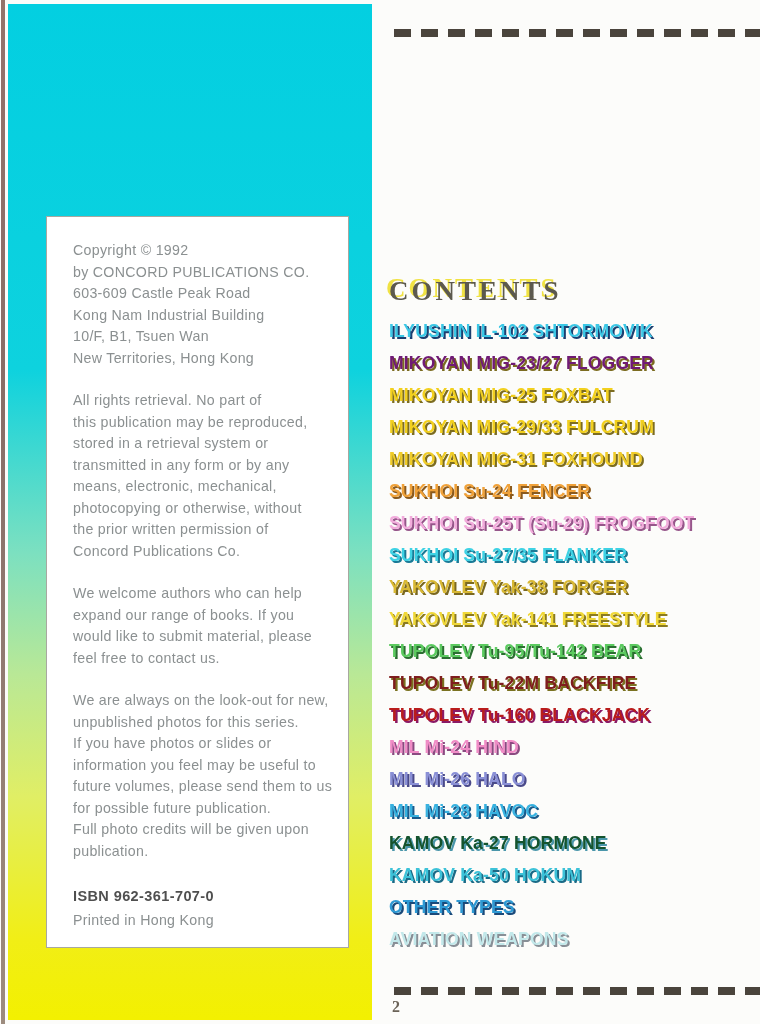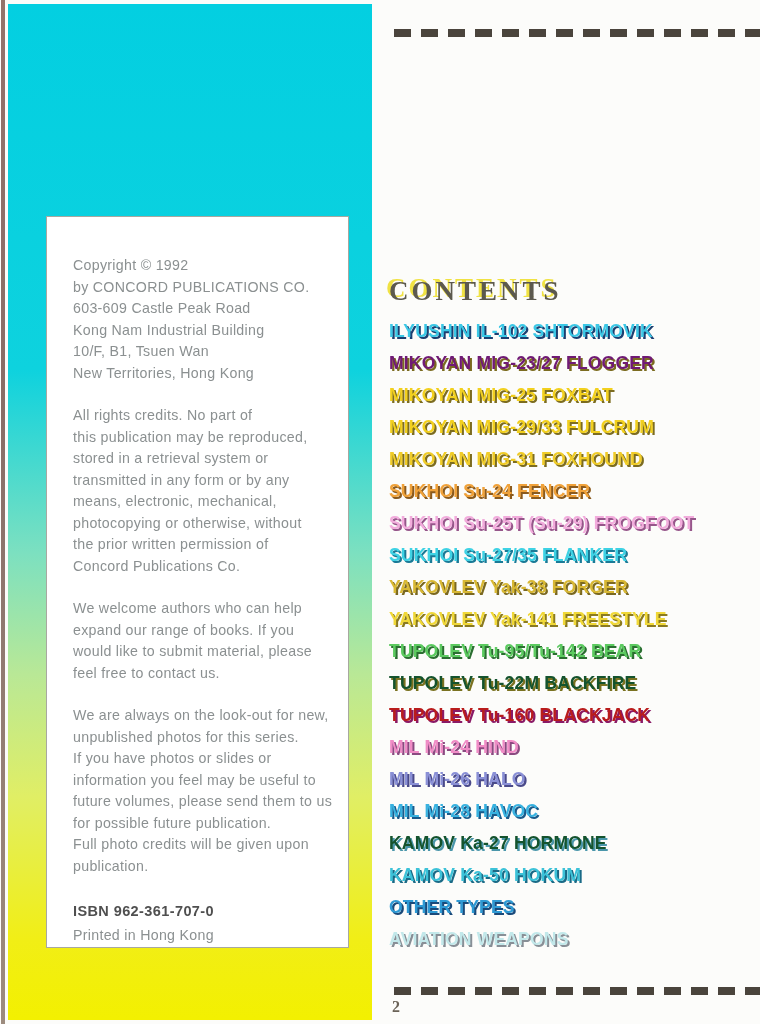--- a/index.html
+++ b/index.html
@@ -20,21 +20,21 @@
     position:absolute;left:8px;top:4px;width:364px;height:1016px;
     background:linear-gradient(180deg,
       #03cfe1 0%, #0ed2de 36%, #7ce0c0 54%, #b9e896 66%,
       #e0ee65 78%, #f1ee16 92%, #f3f000 100%);
   }
   .copy-box{
     position:absolute;left:38px;top:212px;width:303px;height:732px;
     background:#ffffff;
     border:1px solid #a8a8a0;
     box-sizing:border-box;
-    padding:38px 18px 0 26px;
+    padding:23px 18px 0 26px;
   }
   .para{margin:0 0 21px 0;}
   .copy-line{
     font-size:14.2px;line-height:21.5px;color:#8b9091;
     letter-spacing:.3px;white-space:nowrap;
   }
   .isbn-block{margin-top:22px;}
   .isbn-line{
     font-size:14.5px;line-height:24px;color:#4f4f4f;font-weight:bold;
     letter-spacing:.4px;
@@ -78,21 +78,21 @@
       <div id="paragraphs">
           <div class="para">
             <div class="copy-line">Copyright © 1992</div>
             <div class="copy-line">by CONCORD PUBLICATIONS CO.</div>
             <div class="copy-line">603-609 Castle Peak Road</div>
             <div class="copy-line">Kong Nam Industrial Building</div>
             <div class="copy-line">10/F, B1, Tsuen Wan</div>
             <div class="copy-line">New Territories, Hong Kong</div>
           </div>
           <div class="para">
-            <div class="copy-line">All rights credits. No part of</div>
+            <div class="copy-line">All rights retrieval. No part of</div>
             <div class="copy-line">this publication may be reproduced,</div>
             <div class="copy-line">stored in a retrieval system or</div>
             <div class="copy-line">transmitted in any form or by any</div>
             <div class="copy-line">means, electronic, mechanical,</div>
             <div class="copy-line">photocopying or otherwise, without</div>
             <div class="copy-line">the prior written permission of</div>
             <div class="copy-line">Concord Publications Co.</div>
           </div>
           <div class="para">
             <div class="copy-line">We welcome authors who can help</div>
@@ -127,21 +127,21 @@
         <div class="contents-item" style="color: #701a75; text-shadow: rgb(124, 108, 32) 2px 2px 0px; text-align: right;">MIKOYAN MIG-23/27 FLOGGER</div>
         <div class="contents-item" style="color: rgb(242, 208, 30); text-shadow: rgb(124, 108, 32) 2px 2px 0px;">MIKOYAN MIG-25 FOXBAT</div>
         <div class="contents-item" style="color: rgb(242, 208, 30); text-shadow: rgb(124, 108, 32) 2px 2px 0px;">MIKOYAN MIG-29/33 FULCRUM</div>
         <div class="contents-item" style="color: rgb(240, 204, 40); text-shadow: rgb(124, 108, 32) 2px 2px 0px;">MIKOYAN MIG-31 FOXHOUND</div>
         <div class="contents-item" style="color: rgb(240, 162, 58); text-shadow: rgb(138, 90, 30) 2px 2px 0px;">SUKHOI Su-24 FENCER</div>
         <div class="contents-item" style="color: rgb(242, 172, 220); text-shadow: rgb(150, 86, 138) 2px 2px 0px;">SUKHOI Su-25T (Su-29) FROGFOOT</div>
         <div class="contents-item" style="color: rgb(62, 210, 228); text-shadow: rgb(26, 122, 150) 2px 2px 0px;">SUKHOI Su-27/35 FLANKER</div>
         <div class="contents-item" style="color: rgb(216, 184, 52); text-shadow: rgb(122, 104, 32) 2px 2px 0px;">YAKOVLEV Yak-38 FORGER</div>
         <div class="contents-item" style="color: rgb(240, 216, 56); text-shadow: rgb(138, 122, 32) 2px 2px 0px;">YAKOVLEV Yak-141 FREESTYLE</div>
         <div class="contents-item" style="color: rgb(92, 202, 96); text-shadow: rgb(42, 110, 48) 2px 2px 0px;">TUPOLEV Tu-95/Tu-142 BEAR</div>
-        <div class="contents-item" style="color: #14532d; text-shadow: rgb(122, 114, 32) 2px 2px 0px;">TUPOLEV Tu-22M BACKFIRE</div>
+        <div class="contents-item" style="color: #7f1d1d; text-shadow: rgb(122, 114, 32) 2px 2px 0px;">TUPOLEV Tu-22M BACKFIRE</div>
         <div class="contents-item" style="color: #b91c1c; text-shadow: rgb(138, 26, 102) 2px 2px 0px;">TUPOLEV Tu-160 BLACKJACK</div>
         <div class="contents-item" style="color: rgb(240, 140, 198); text-shadow: rgb(138, 74, 128) 2px 2px 0px;">MIL Mi-24 HIND</div>
         <div class="contents-item" style="color: rgb(138, 144, 214); text-shadow: rgb(74, 74, 138) 2px 2px 0px;">MIL Mi-26 HALO</div>
         <div class="contents-item" style="color: rgb(56, 178, 224); text-shadow: rgb(26, 90, 138) 2px 2px 0px;">MIL Mi-28 HAVOC</div>
         <div class="contents-item" style="color: #14532d; text-shadow: rgb(74, 150, 170) 2px 2px 0px;">KAMOV Ka-27 HORMONE</div>
         <div class="contents-item" style="color: rgb(60, 194, 216); text-shadow: rgb(26, 106, 134) 2px 2px 0px;">KAMOV Ka-50 HOKUM</div>
         <div class="contents-item" style="color: rgb(46, 154, 212); text-shadow: rgb(26, 74, 122) 2px 2px 0px;">OTHER TYPES</div>
         <div class="contents-item" style="color: rgb(194, 232, 234); text-shadow: rgb(136, 143, 150) 2px 2px 0px;">AVIATION WEAPONS</div>
       </div>
   </div>

